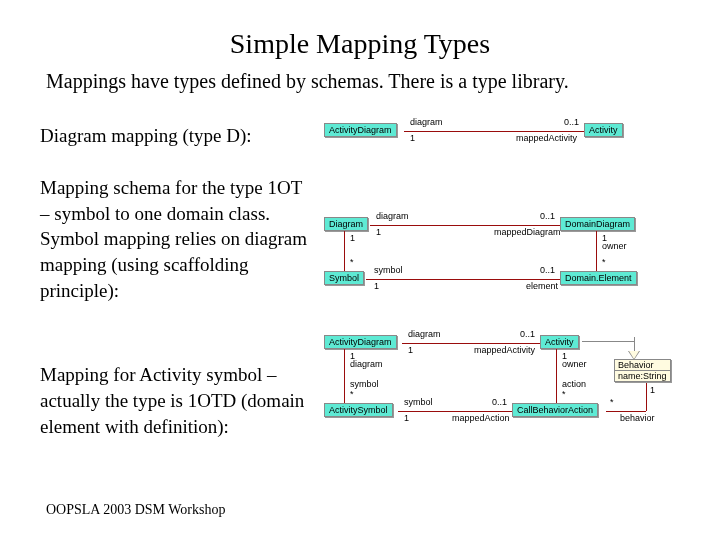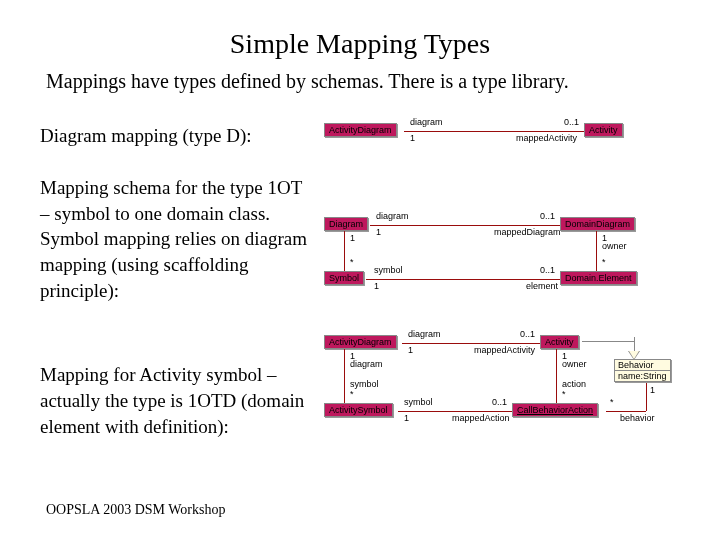--- a/index.html
+++ b/index.html
@@ -45,21 +45,21 @@
     left: 46px;
     font-size: 14px;
     margin-top: 24px;
   }
   
   .uml {
     position: relative;
   }
   .cls {
     position: absolute;
-    background: #be185d;
+    background: #5eead4;
     border: 1px solid #888;
     box-shadow: 1px 1px 0 #999;
     padding: 1px 4px;
     white-space: nowrap;
   }
   .label { position: absolute; white-space: nowrap; color:#000; }
   .line { position: absolute; background: #9a0c0c; height: 1px; }
   .vline { position: absolute; background: #9a0c0c; width: 1px; }
   .attr-box {
     position:absolute;border:1px solid #888;background:#fffbe0;
@@ -136,21 +136,21 @@
       <div class="uml" style="height:110px;width:340px;">
         <div class="cls" style="left:0;top:6px;">ActivityDiagram</div>
         <div class="cls" style="left:216px;top:6px;">Activity</div>
         <div class="line" style="left:78px;top:14px;width:138px;"></div>
         <div class="label" style="left:84px;top:0;">diagram</div>
         <div class="label" style="left:150px;top:16px;">mappedActivity</div>
         <div class="label" style="left:84px;top:16px;">1</div>
         <div class="label" style="left:196px;top:0;">0..1</div>
 
         <div class="cls" style="left:0;top:74px;">ActivitySymbol</div>
-        <div class="cls" style="left:188px;top:74px;text-decoration:underline;">CallBehaviorAction</div>
+        <div class="cls" style="left:188px;top:74px;">CallBehaviorAction</div>
         <div class="line" style="left:74px;top:82px;width:114px;"></div>
         <div class="label" style="left:80px;top:68px;">symbol</div>
         <div class="label" style="left:128px;top:84px;">mappedAction</div>
         <div class="label" style="left:80px;top:84px;">1</div>
         <div class="label" style="left:168px;top:68px;">0..1</div>
 
         <div class="vline" style="left:20px;top:20px;height:54px;"></div>
         <div class="label" style="left:26px;top:22px;">1</div>
         <div class="label" style="left:26px;top:30px;">diagram</div>
         <div class="label" style="left:26px;top:50px;">symbol</div>

